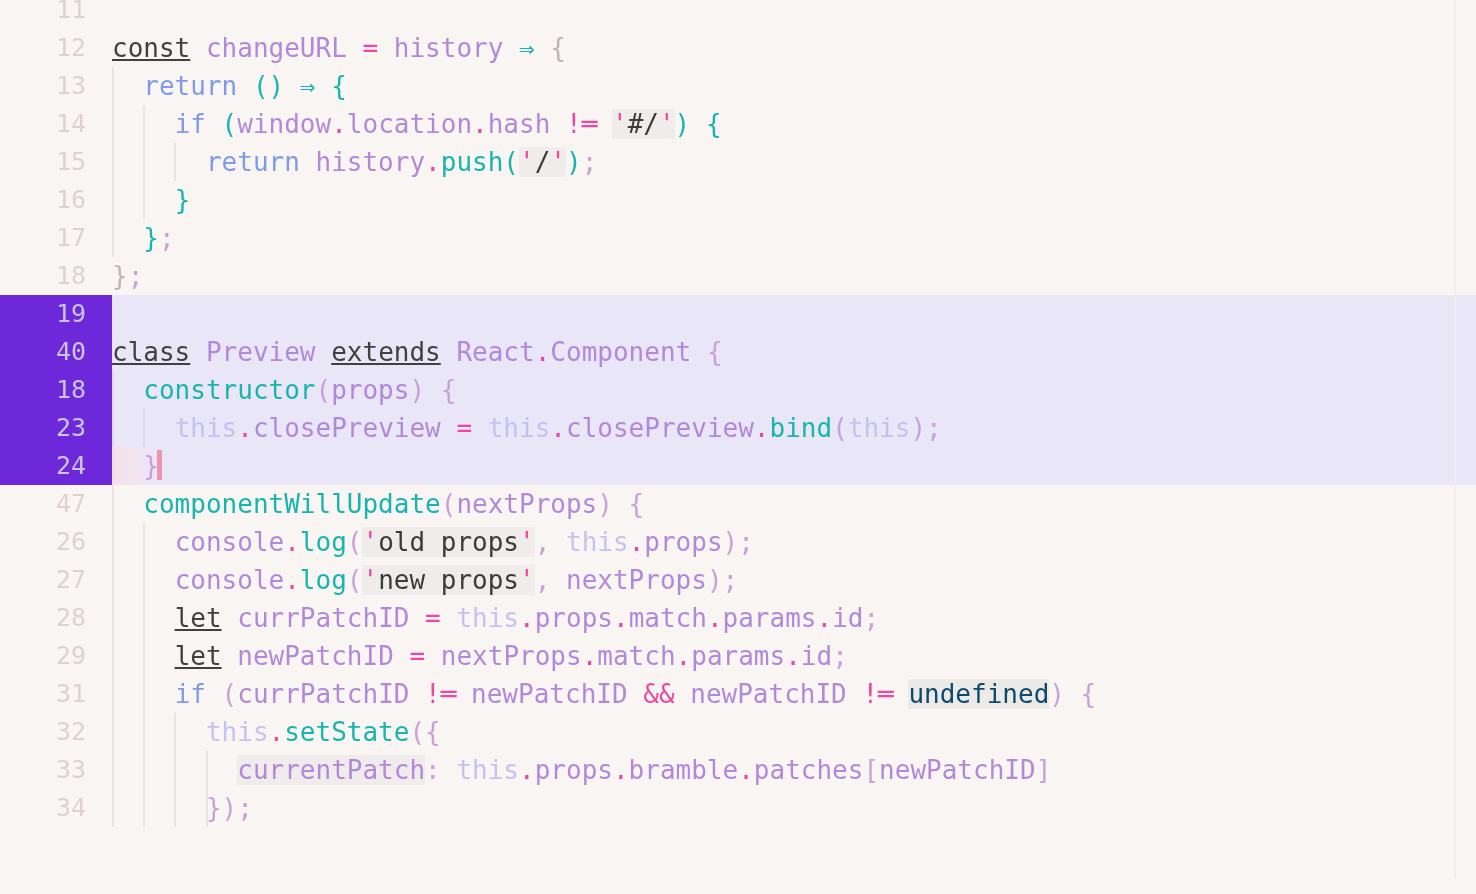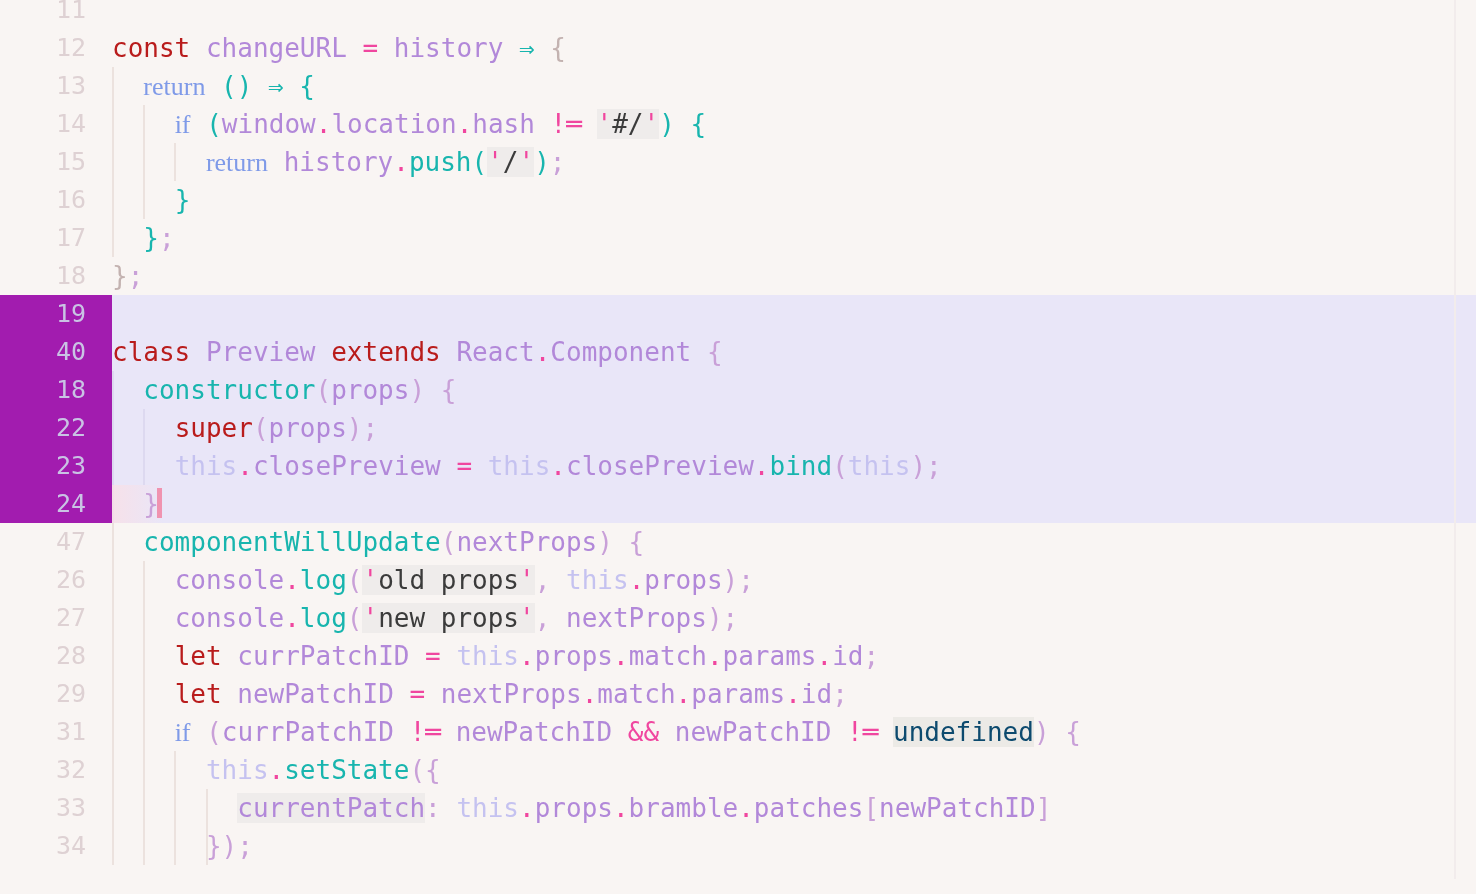--- a/index.html
+++ b/index.html
@@ -60,21 +60,21 @@
     height: 38px;
     text-align: right;
     padding-right: 26px;
     box-sizing: border-box;
     color: #ded1d3;
     font-size: 25px;
     user-select: none;
     z-index: 2;
   }
   .line.sel .gutter {
-    background: #a21caf;
+    background: #6d28d9;
     color: #c9c3e4;
   }
 
   .code {
     position: absolute;
     left: 112px;
     top: 0;
     height: 38px;
     z-index: 2;
   }
@@ -91,22 +91,22 @@
   .guide {
     position: absolute;
     top: 0;
     width: 2px;
     height: 38px;
     background: #ece2de;
   }
   .line.sel .guide { background: #ddd9f0; }
 
   
-  .kw      { color: #b91c1c; }            
-  .kw2     { color: #7f9ae8; font-family: Liberation Serif, serif; }            
+  .kw      { color: #404040; text-decoration: underline; }            
+  .kw2     { color: #7f9ae8; }            
   .fn      { color: #18b5ae; }            
   .ident   { color: #b288d9; }            
   .this    { color: #c5c2f0; }            
   .op      { color: #f0469f; }            
   .punct   { color: #c9a0d8; }            
   .punct2  { color: #c3b2b0; }            
   .brk     { color: #18b5ae; }            
   .str     { color: #3b3b3b; background: #efeceb; }
   .quote   { color: #f0469f; background: #efeceb; }
   .lit     { color: #0c4a6e; background: #eceae6; }
@@ -141,21 +141,20 @@
       <div class="line"><div class="gutter">12</div><div class="code"><span class="kw">const</span> <span class="ident">changeURL</span> <span class="op">=</span> <span class="ident">history</span> <span class="arrow">⇒</span> <span class="punct2">{</span></div></div>
       <div class="line"><div class="guides"><div class="guide" style="left: 0px;"></div></div><div class="gutter">13</div><div class="code">  <span class="kw2">return</span> <span class="brk">(</span><span class="brk">)</span> <span class="arrow">⇒</span> <span class="brk">{</span></div></div>
       <div class="line"><div class="guides"><div class="guide" style="left: 0px;"></div><div class="guide" style="left: 31.24px;"></div></div><div class="gutter">14</div><div class="code">    <span class="kw2">if</span> <span class="brk">(</span><span class="ident">window</span><span class="op">.</span><span class="ident">location</span><span class="op">.</span><span class="ident">hash</span> <span class="op">!<span style="letter-spacing:-1px">═</span></span> <span class="quote">'</span><span class="str">#/</span><span class="quote">'</span><span class="brk">)</span> <span class="brk">{</span></div></div>
       <div class="line"><div class="guides"><div class="guide" style="left: 0px;"></div><div class="guide" style="left: 31.24px;"></div><div class="guide" style="left: 62.48px;"></div></div><div class="gutter">15</div><div class="code">      <span class="kw2">return</span> <span class="ident">history</span><span class="op">.</span><span class="fn">push</span><span class="brk">(</span><span class="quote">'</span><span class="str">/</span><span class="quote">'</span><span class="brk">)</span><span class="punct">;</span></div></div>
       <div class="line"><div class="guides"><div class="guide" style="left: 0px;"></div><div class="guide" style="left: 31.24px;"></div></div><div class="gutter">16</div><div class="code">    <span class="brk">}</span></div></div>
       <div class="line"><div class="guides"><div class="guide" style="left: 0px;"></div></div><div class="gutter">17</div><div class="code">  <span class="brk">}</span><span class="punct">;</span></div></div>
       <div class="line"><div class="gutter">18</div><div class="code"><span class="punct2">}</span><span class="punct">;</span></div></div>
       <div class="line sel"><div class="gutter">19</div><div class="code"></div></div>
       <div class="line sel"><div class="gutter">40</div><div class="code"><span class="kw">class</span> <span class="ident">Preview</span> <span class="kw">extends</span> <span class="ident">React</span><span class="op">.</span><span class="ident">Component</span> <span class="punct">{</span></div></div>
       <div class="line sel"><div class="guides"><div class="guide" style="left: 0px;"></div></div><div class="gutter">18</div><div class="code">  <span class="fn">constructor</span><span class="punct">(</span><span class="ident">props</span><span class="punct">)</span> <span class="punct">{</span></div></div>
-      <div class="line sel"><div class="guides"><div class="guide" style="left: 0px;"></div><div class="guide" style="left: 31.24px;"></div></div><div class="gutter">22</div><div class="code">    <span class="kw">super</span><span class="punct">(</span><span class="ident">props</span><span class="punct">)</span><span class="punct">;</span></div></div>
       <div class="line sel"><div class="guides"><div class="guide" style="left: 0px;"></div><div class="guide" style="left: 31.24px;"></div></div><div class="gutter">23</div><div class="code">    <span class="this">this</span><span class="op">.</span><span class="ident">closePreview</span> <span class="op">=</span> <span class="this">this</span><span class="op">.</span><span class="ident">closePreview</span><span class="op">.</span><span class="fn">bind</span><span class="punct">(</span><span class="this">this</span><span class="punct">)</span><span class="punct">;</span></div></div>
       <div class="line sel"><div class="guides"><div class="guide" style="left: 0px;"></div></div><div class="gutter">24</div><div class="cursor-glow" style="left: 93.72px;"></div><div class="code">  <span class="punct">}</span><span class="cursor"></span></div></div>
       <div class="line"><div class="guides"><div class="guide" style="left: 0px;"></div></div><div class="gutter">47</div><div class="code">  <span class="fn">componentWillUpdate</span><span class="punct">(</span><span class="ident">nextProps</span><span class="punct">)</span> <span class="punct">{</span></div></div>
       <div class="line"><div class="guides"><div class="guide" style="left: 0px;"></div><div class="guide" style="left: 31.24px;"></div></div><div class="gutter">26</div><div class="code">    <span class="ident">console</span><span class="op">.</span><span class="fn">log</span><span class="punct">(</span><span class="quote">'</span><span class="str">old props</span><span class="quote">'</span><span class="punct">,</span> <span class="this">this</span><span class="op">.</span><span class="ident">props</span><span class="punct">)</span><span class="punct">;</span></div></div>
       <div class="line"><div class="guides"><div class="guide" style="left: 0px;"></div><div class="guide" style="left: 31.24px;"></div></div><div class="gutter">27</div><div class="code">    <span class="ident">console</span><span class="op">.</span><span class="fn">log</span><span class="punct">(</span><span class="quote">'</span><span class="str">new props</span><span class="quote">'</span><span class="punct">,</span> <span class="ident">nextProps</span><span class="punct">)</span><span class="punct">;</span></div></div>
       <div class="line"><div class="guides"><div class="guide" style="left: 0px;"></div><div class="guide" style="left: 31.24px;"></div></div><div class="gutter">28</div><div class="code">    <span class="kw">let</span> <span class="ident">currPatchID</span> <span class="op">=</span> <span class="this">this</span><span class="op">.</span><span class="ident">props</span><span class="op">.</span><span class="ident">match</span><span class="op">.</span><span class="ident">params</span><span class="op">.</span><span class="ident">id</span><span class="punct">;</span></div></div>
       <div class="line"><div class="guides"><div class="guide" style="left: 0px;"></div><div class="guide" style="left: 31.24px;"></div></div><div class="gutter">29</div><div class="code">    <span class="kw">let</span> <span class="ident">newPatchID</span> <span class="op">=</span> <span class="ident">nextProps</span><span class="op">.</span><span class="ident">match</span><span class="op">.</span><span class="ident">params</span><span class="op">.</span><span class="ident">id</span><span class="punct">;</span></div></div>
       <div class="line"><div class="guides"><div class="guide" style="left: 0px;"></div><div class="guide" style="left: 31.24px;"></div></div><div class="gutter">31</div><div class="code">    <span class="kw2">if</span> <span class="punct">(</span><span class="ident">currPatchID</span> <span class="op">!<span style="letter-spacing:-1px">═</span></span> <span class="ident">newPatchID</span> <span class="op">&amp;&amp;</span> <span class="ident">newPatchID</span> <span class="op">!<span style="letter-spacing:-1px">═</span></span> <span class="lit">undefined</span><span class="punct">)</span> <span class="punct">{</span></div></div>
       <div class="line"><div class="guides"><div class="guide" style="left: 0px;"></div><div class="guide" style="left: 31.24px;"></div><div class="guide" style="left: 62.48px;"></div></div><div class="gutter">32</div><div class="code">      <span class="this">this</span><span class="op">.</span><span class="fn">setState</span><span class="punct">(</span><span class="punct">{</span></div></div>
       <div class="line"><div class="guides"><div class="guide" style="left: 0px;"></div><div class="guide" style="left: 31.24px;"></div><div class="guide" style="left: 62.48px;"></div><div class="guide" style="left: 93.72px;"></div></div><div class="gutter">33</div><div class="code">        <span class="ident prop-hl">currentPatch</span><span class="punct">:</span> <span class="this">this</span><span class="op">.</span><span class="ident">props</span><span class="op">.</span><span class="ident">bramble</span><span class="op">.</span><span class="ident">patches</span><span class="punct">[</span><span class="ident">newPatchID</span><span class="punct">]</span></div></div>

